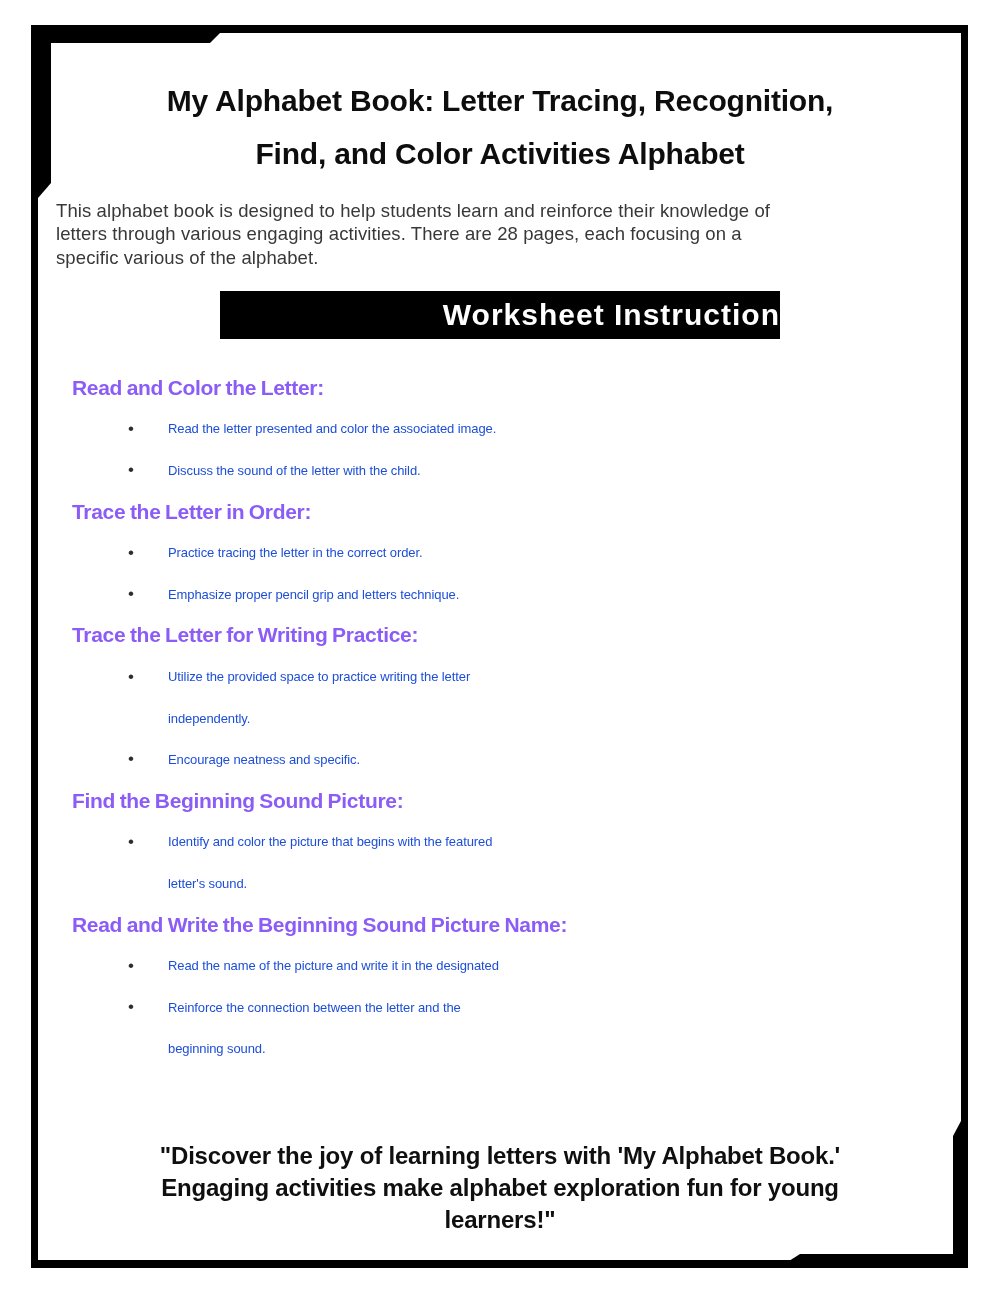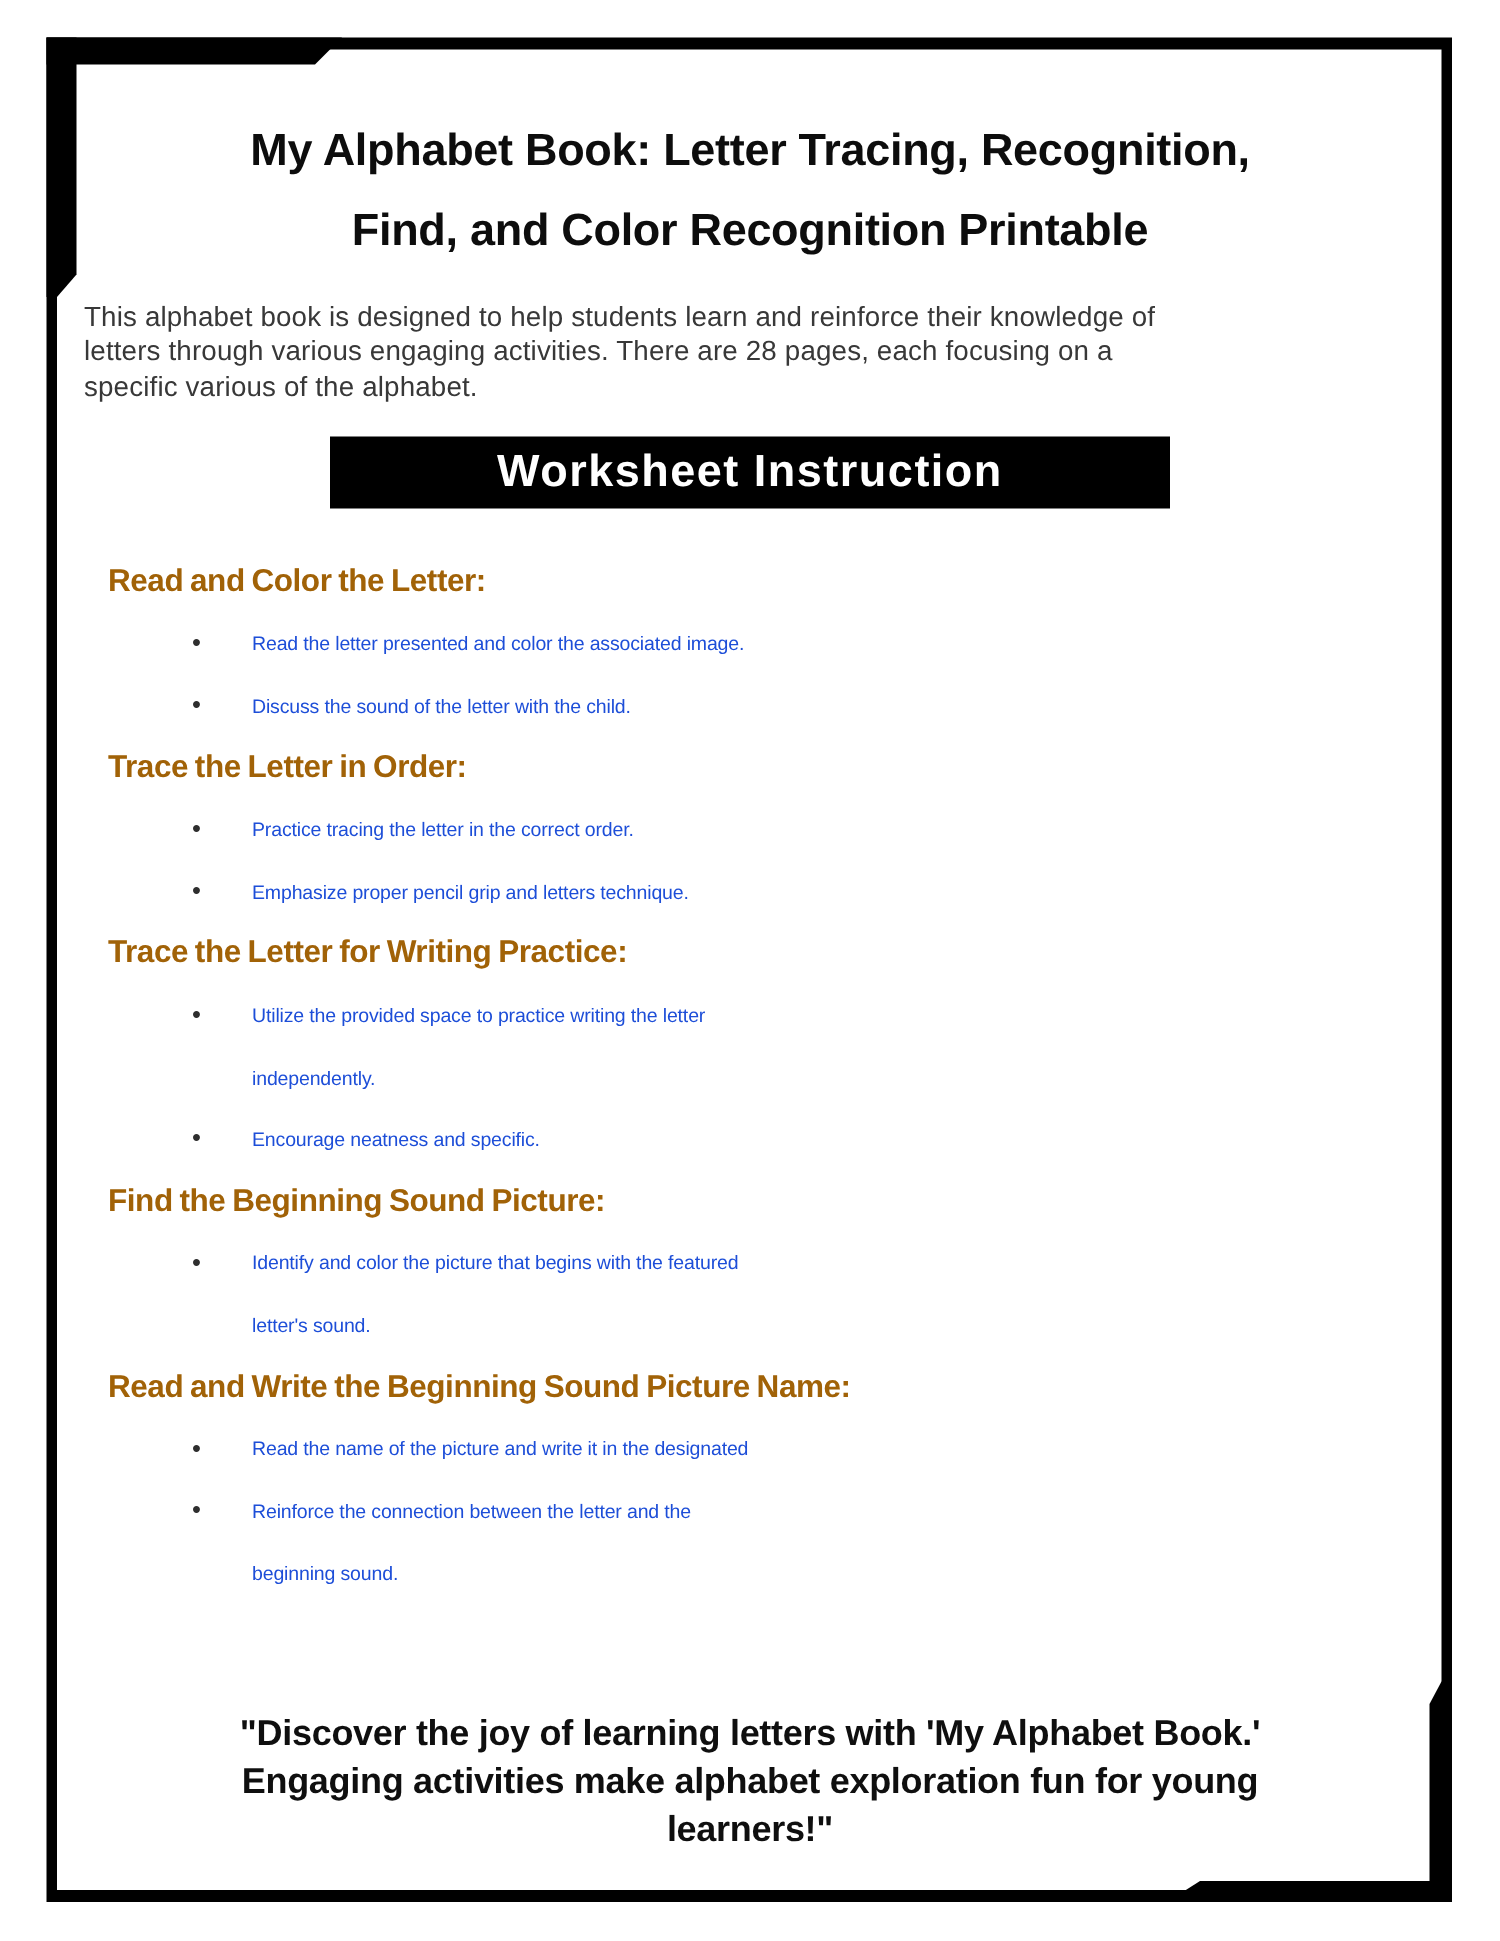--- a/index.html
+++ b/index.html
@@ -18,29 +18,29 @@
     font-weight:700;font-size:30px;line-height:53px;letter-spacing:-0.2px;
   }
   .intro{
     position:absolute;left:56px;top:199px;width:830px;
     color:#383838;font-size:18.5px;line-height:23.4px;letter-spacing:0.1px;
   }
   .banner{
     position:absolute;left:50%;transform:translateX(-50%);
     top:291px;width:560px;height:48px;
     background:#000000;color:#ffffff;
-    display:flex;align-items:center;justify-content:center;
+    display:flex;align-items:center;justify-content:flex-end;
     font-weight:700;font-size:30px;letter-spacing:1px;
   }
   .sections{
     position:absolute;left:72px;top:367px;width:860px;
   }
   .row{height:41.3px;display:flex;align-items:center;}
   .heading{
-    color:#a16207;font-weight:700;font-size:21px;letter-spacing:-0.3px;word-spacing:-1px;
+    color:#8b5cf6;font-weight:700;font-size:21px;letter-spacing:-0.3px;word-spacing:-1px;
   }
   .marker{
     display:inline-block;width:96px;padding-left:56px;box-sizing:border-box;
     color:#2e2e2e;font-size:17px;flex:0 0 auto;
   }
   .btext{
     color:#1d4ed8;font-size:13px;letter-spacing:-0.1px;white-space:nowrap;
   }
   .quote{
     position:absolute;left:0;top:1140px;width:1000px;
@@ -57,21 +57,21 @@
   <svg class="frame-svg" viewBox="0 0 1000 1294" aria-hidden="true">
     <path fill-rule="evenodd" d="M31,25 H968 V1268 H31 Z M38,33 H961 V1260 H38 Z" fill="#000000"></path>
     <polygon points="31,25 228,25 210,43 31,43" fill="#000000"></polygon>
     <polygon points="31,25 51,25 51,183 38,198 31,198" fill="#000000"></polygon>
     <polygon points="968,1121 968,1268 953,1268 953,1136 961,1121" fill="#000000"></polygon>
     <polygon points="968,1254 968,1268 778,1268 800,1254" fill="#000000"></polygon>
   </svg>
 
   <div class="title">
     <div>My Alphabet Book: Letter Tracing, Recognition,</div>
-    <div>Find, and Color Recognition Printable</div>
+    <div>Find, and Color Activities Alphabet</div>
   </div>
 
   <div class="intro">
     <div>This alphabet book is designed to help students learn and reinforce their knowledge of</div>
     <div>letters through various engaging activities. There are 28 pages, each focusing on a</div>
     <div>specific various of the alphabet.</div>
   </div>
 
   <div class="banner">
     <span>Worksheet Instruction</span>

